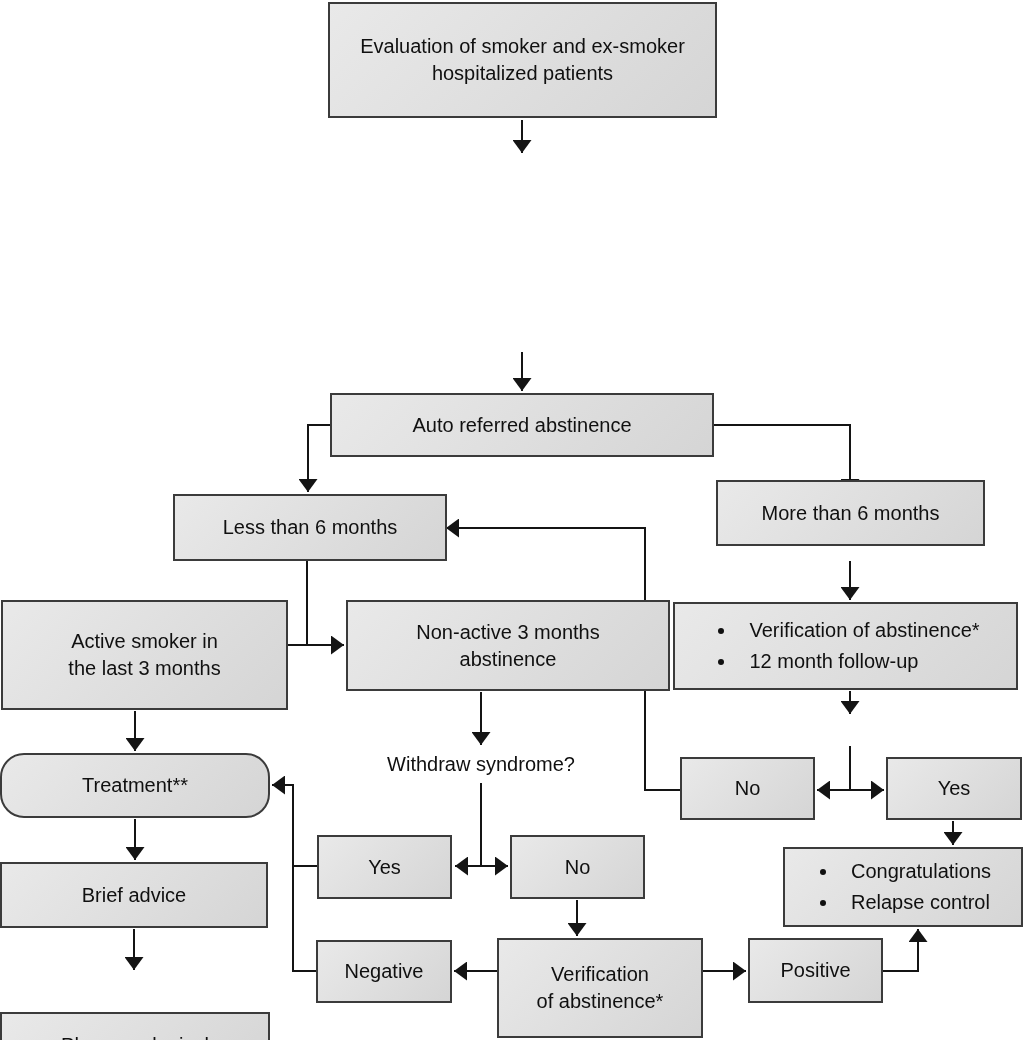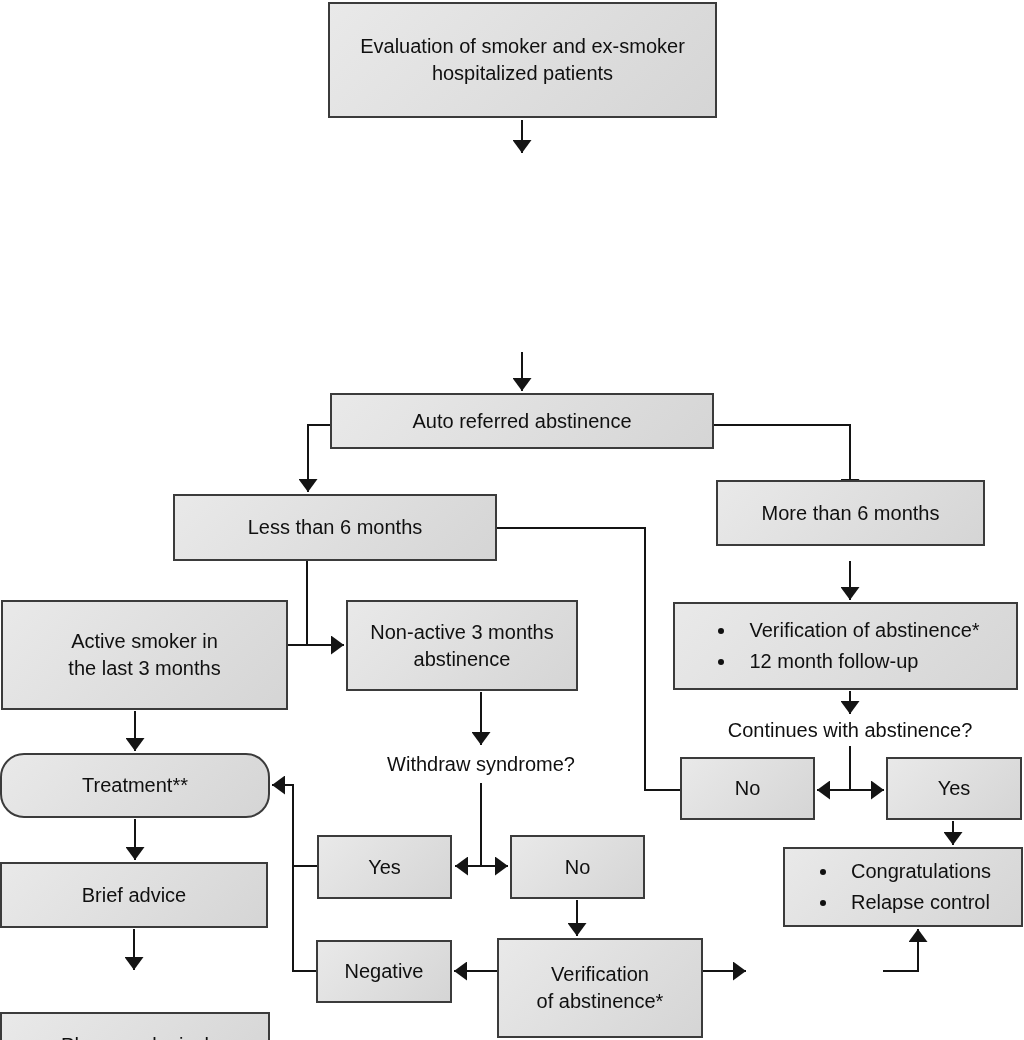--- a/index.html
+++ b/index.html
@@ -98,50 +98,49 @@
     <path class="conn" d="M703,971 L746,971" marker-end="url(#arrow)"></path>
     <path class="conn" d="M883,971 L918,971 L918,929" marker-end="url(#arrow)"></path>
   </svg>
 
   <div class="node" style="left:328px; top:2px; width:389px; height:116px;">
     <span class="node-label">Evaluation of smoker and ex-smoker
 hospitalized patients</span>
   </div>
 
 
-  <div class="node" style="left:330px; top:393px; width:384px; height:56px;">
+  <div class="node" style="left:330px; top:393px; width:384px; height:64px;">
     <span class="node-label">Auto referred abstinence</span>
   </div>
 
-  <div class="node" style="left:173px; top:494px; width:324px; height:67px;">
+  <div class="node" style="left:173px; top:494px; width:274px; height:67px;">
     <span class="node-label">Less than 6 months</span>
   </div>
 
   <div class="node" style="left:716px; top:480px; width:269px; height:66px;">
     <span class="node-label">More than 6 months</span>
   </div>
 
   <div class="node" style="left:1px; top:600px; width:287px; height:110px;">
     <span class="node-label">Active smoker in
 the last 3 months</span>
   </div>
 
-  <div class="node" style="left:346px; top:600px; width:232px; height:91px;">
+  <div class="node" style="left:346px; top:600px; width:324px; height:91px;">
     <span class="node-label">Non-active 3 months
 abstinence</span>
   </div>
 
   <div class="node" style="left:673px; top:602px; width:345px; height:88px;">
     <ul class="bullets" style="padding-left:36px;">
       <li>Verification of abstinence*</li>
       <li>12 month follow-up</li>
     </ul>
   </div>
 
-  <div class="flow-label" style="left:700px; top:719px; width:300px;">Continues with abstinence?</div>
 
   <div class="node" style="left:680px; top:757px; width:135px; height:63px;">
     <span class="node-label">No</span>
   </div>
 
   <div class="node" style="left:886px; top:757px; width:136px; height:63px;">
     <span class="node-label">Yes</span>
   </div>
 
   <div class="node" style="left:0px; top:753px; width:270px; height:65px;border-radius:24px;">
@@ -171,18 +170,21 @@
       <li>Congratulations</li>
       <li>Relapse control</li>
     </ul>
   </div>
 
   <div class="node" style="left:497px; top:938px; width:206px; height:100px;">
     <span class="node-label">Verification
 of abstinence*</span>
   </div>
 
+  <div class="node" style="left:748px; top:938px; width:135px; height:65px;">
+    <span class="node-label">Positive</span>
+  </div>
 
   <div class="node" style="left:0px; top:1012px; width:270px; height:66px;">
     <span class="node-label">Pharmacological</span>
   </div>
 
 </div>
 
 </body></html>

